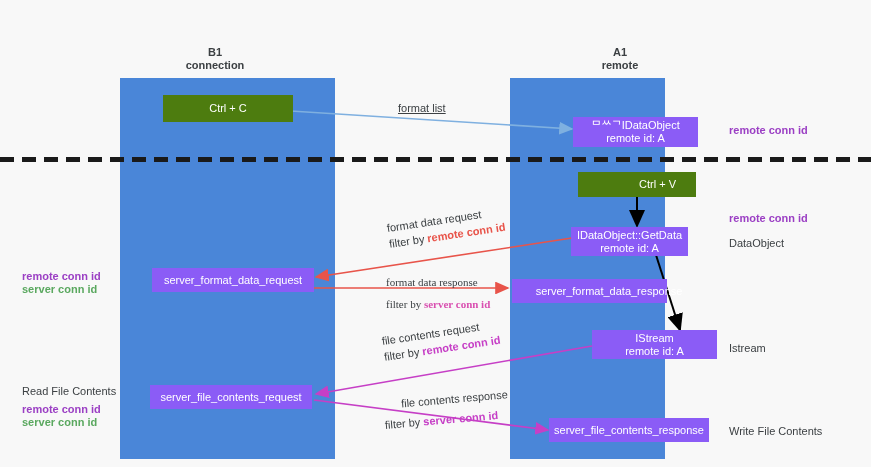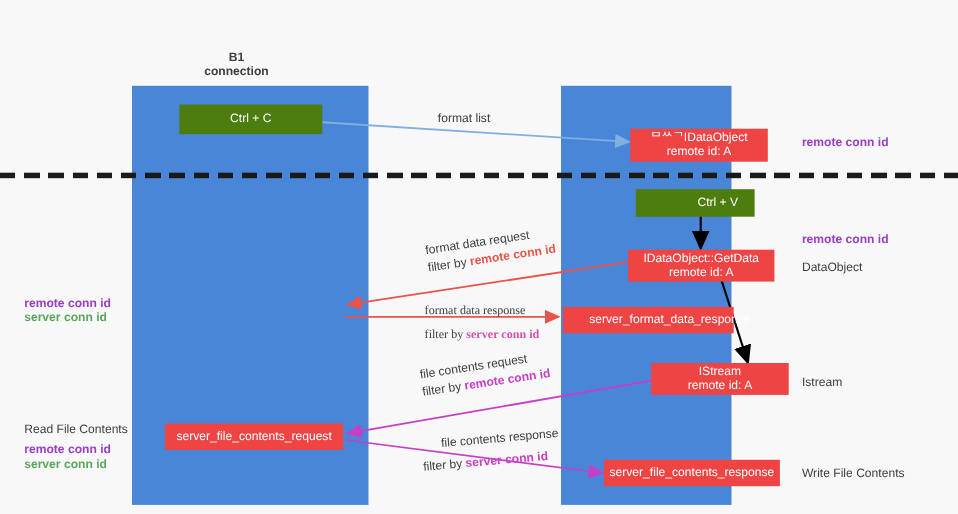--- a/index.html
+++ b/index.html
@@ -33,21 +33,21 @@
 
   
   .box{
     color:#ffffff;text-align:center;
     display:flex;align-items:center;justify-content:center;
     flex-direction:column;
     font-size:11px;line-height:13px;
     box-sizing:border-box;
   }
   .green{background:#4d7c0f;}
-  .orange{background:#ef4444;}
+  .orange{background:#8b5cf6;}
   .box .l2{font-size:11px;}
 
   
   .lbl{font-size:11px;color:#3c4043;line-height:14px;white-space:nowrap;}
   .lbl-purple{color:#9b3fc4;font-weight:bold;}
   .lbl-green{color:#5aa85f;font-weight:bold;}
   .lbl-red{color:#e8544a;font-weight:bold;}
   .lbl-pink{color:#d94fb0;font-weight:bold;}
   .lbl-magenta{color:#c63fc6;font-weight:bold;}
   .lbl-plain{color:#3c4043;}
@@ -102,60 +102,67 @@
     <line x1="592" y1="346" x2="316" y2="394" stroke="#c63fc6" stroke-width="1.6" marker-end="url(#ar-mag)"></line>
 
     <line x1="314" y1="400" x2="548" y2="430" stroke="#c63fc6" stroke-width="1.6" marker-end="url(#ar-mag)"></line>
   </svg>
 
 
   <div class="abs col-cap" id="cap-b1">
     <div>B1</div>
     <div>connection</div>
   </div>
+  <div class="abs col-cap" id="cap-a1">
+    <div>A1</div>
+    <div>remote</div>
+  </div>
 
   <div class="abs" id="divider"></div>
 
   <div class="abs box green" style="left:163px;top:95px;width:130px;height:27px;">
     <span>Ctrl + C</span>
   </div>
 
   <div class="abs box orange" style="left:573px;top:117px;width:125px;height:30px;">
     <span>ᄆᄊᄀIDataObject</span>
     <span class="l2">remote id: A</span>
   </div>
 
-  <div class="abs box green" style="left:578px;top:172px;width:108px;height:25px;padding-left:41px;">
+  <div class="abs box green" style="left:578px;top:172px;width:118px;height:25px;padding-left:41px;">
     <span>Ctrl + V</span>
   </div>
 
-  <div class="abs box orange" style="left:571px;top:227px;width:133px;height:29px;">
+  <div class="abs box orange" style="left:571px;top:227px;width:117px;height:29px;">
     <span>IDataObject::GetData</span>
     <span class="l2">remote id: A</span>
   </div>
 
+  <div class="abs box orange" style="left:152px;top:268px;width:162px;height:24px;">
+    <span>server_format_data_request</span>
+  </div>
 
   <div class="abs box orange" style="left:512px;top:279px;width:155px;height:24px;padding-left:39px;">
     <span>server_format_data_response</span>
   </div>
 
   <div class="abs box orange" style="left:592px;top:330px;width:125px;height:29px;">
     <span>IStream</span>
     <span class="l2">remote id: A</span>
   </div>
 
   <div class="abs box orange" style="left:150px;top:385px;width:162px;height:24px;">
     <span>server_file_contents_request</span>
   </div>
 
   <div class="abs box orange" style="left:549px;top:418px;width:160px;height:24px;">
     <span>server_file_contents_response</span>
   </div>
 
-  <div class="abs lbl lbl-plain" style="left:398px;top:101px;">format list</div>
+  <div class="abs lbl lbl-plain" style="left:398px;top:101px;text-decoration:underline;">format list</div>
 
   <div class="abs rot" style="left:388px;top:221px;transform:rotate(-8.5deg);">
     <div class="lbl lbl-plain">format data request</div>
     <div class="lbl" style="margin-top:2px;">
       <span class="lbl-plain">filter by </span><span class="lbl-red">remote conn id</span>
     </div>
   </div>
 
   <div class="abs" style="left:386px;top:275px;font-family:Liberation Serif, serif;">
     <div class="lbl lbl-plain">format data response</div>

